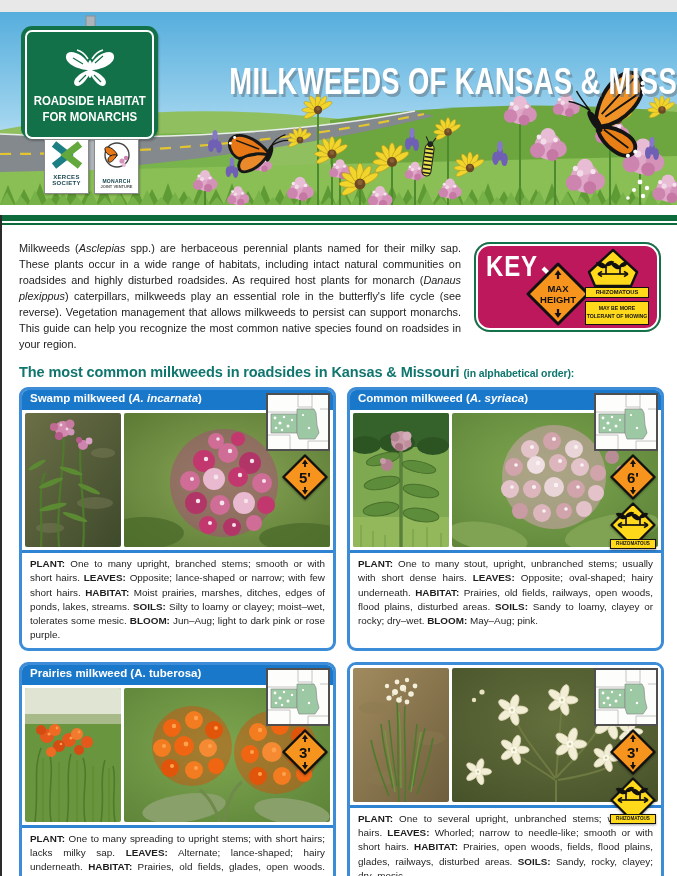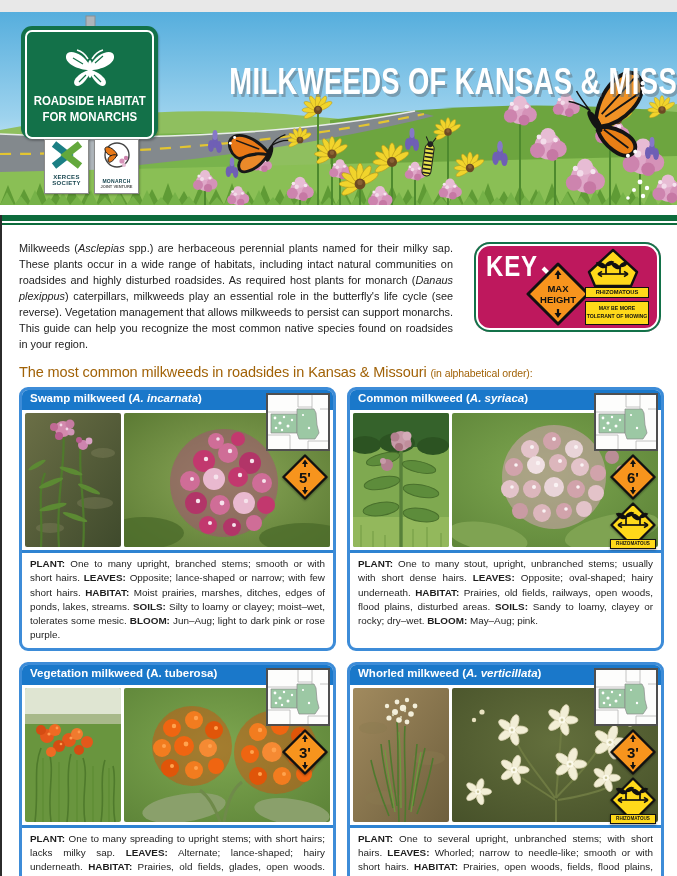--- a/index.html
+++ b/index.html
@@ -19,36 +19,36 @@
   .logo-box{position:absolute;width:45px;height:55px;background:#fff;border:1px solid #8a8a8a;
             box-sizing:border-box;text-align:center;overflow:hidden;box-shadow:1px 1px 2px rgba(0,0,0,.25);}
   .logo-xerces{left:44px;top:127px;}
   .logo-mjv{left:94px;top:127px;}
   .logo-t1{font-size:6px;font-weight:bold;color:#17454f;letter-spacing:.3px;line-height:6px;}
   .logo-t2{font-size:4px;font-weight:bold;color:#555;line-height:5px;}
   .banner-title{position:absolute;left:163px;right:4px;top:24px;text-align:center;color:#fff;font-weight:bold;
             font-size:37px;transform:scaleX(.74);transform-origin:50% 50%;white-space:nowrap;
             text-shadow:3px 3px 0 rgba(100,118,130,.55);letter-spacing:.5px;}
   
-  .intro-row{display:flex;margin:15px 16px 0 19px;gap:21px;}
+  .intro-row{display:flex;margin:15px 16px 0 19px;gap:13px;}
   .intro{width:452px;font-size:10.9px;line-height:1.47;text-align:justify;margin:0;color:#222;}
   .key-sign{width:187px;height:90px;background:#be185d;border-radius:16px;position:relative;flex-shrink:0;
             box-shadow:inset 0 0 0 2px #137149,inset 0 0 0 4px #fff;margin-top:2px;}
   .key-label{position:absolute;left:12px;top:7px;font-size:30px;font-weight:bold;color:#fff;
              transform:scaleX(.8);transform-origin:left;letter-spacing:1px;}
   .key-arrow{position:absolute;left:66px;top:23px;}
   .key-maxh{position:absolute;left:52px;top:20px;width:64px;height:64px;}
   .key-rhiz{position:absolute;left:113px;top:6px;width:52px;height:40px;}
   .key-chip{position:absolute;left:111px;top:45px;width:64px;height:11px;background:#ffd91a;border:1px solid #111;
             box-sizing:border-box;font-size:5.8px;font-weight:bold;text-align:center;line-height:9px;color:#111;}
   .key-mow{position:absolute;left:111px;top:59px;width:64px;height:24px;background:#ffd91a;border:1px solid #111;
            box-sizing:border-box;font-size:5.2px;font-weight:bold;text-align:center;line-height:1.55;
            color:#111;padding-top:2px;}
   
-  .section-heading{margin:12px 0 0 19px;font-size:14.5px;color:#a16207;font-weight:normal;letter-spacing:-.1px;}
+  .section-heading{margin:12px 0 0 19px;font-size:14.5px;color:#0f766e;font-weight:bold;letter-spacing:-.1px;}
   .section-note{font-size:10.5px;}
   
   .cards{display:flex;flex-wrap:wrap;gap:11px;padding:0 12px 0 19px;margin-top:7px;}
   .card{position:relative;width:317px;background:#fff;border:3px solid #3d8cd8;border-radius:9px;
         overflow:hidden;box-sizing:border-box;}
   .card-header{background:#1a78ca;color:#fff;font-weight:bold;font-size:11.5px;padding:2px 8px 3px;height:15px;}
   .card-photos{display:flex;gap:3px;padding:3px;height:140px;box-sizing:border-box;background:#fff;}
   .photo{overflow:hidden;border-radius:2px;}
   .photo-left{width:96px;}
   .photo-right{flex:1;}
@@ -532,21 +532,21 @@
       <div class="rhiz-sign">
         <svg viewBox="0 0 46 46" width="46" height="46">
             <use href="#rhizsign"></use>
           </svg>
         <div class="rhiz-chip">RHIZOMATOUS</div>
       </div>
       <p class="card-desc"><span style="font-weight: bold;">PLANT:</span><span> One to many stout, upright, unbranched stems; usually with short dense hairs. </span><span style="font-weight: bold;">LEAVES:</span><span> Opposite; oval-shaped; hairy underneath. </span><span style="font-weight: bold;">HABITAT:</span><span> Prairies, old fields, railways, open woods, flood plains, disturbed areas. </span><span style="font-weight: bold;">SOILS:</span><span> Sandy to loamy, clayey or rocky; dry–wet. </span><span style="font-weight: bold;">BLOOM:</span><span> May–Aug; pink.</span></p>
     </article>
 
     <article class="card">
-      <div class="card-header"><span>Vegetation milkweed (</span><span style="">A. tuberosa</span><span>)</span></div>
+      <div class="card-header"><span>Prairies milkweed (</span><span style="">A. tuberosa</span><span>)</span></div>
       <div class="card-photos">
         <div class="photo photo-left">
           <svg viewBox="0 0 96 134" preserveAspectRatio="none">
             <rect width="96" height="134" fill="#69953e"></rect>
             <rect width="96" height="30" fill="#dfe5d2"></rect>
             <rect y="26" width="96" height="10" fill="#a8b98a"></rect>
             <g stroke="#4f7a2c" stroke-width="1.6" fill="none">
               <path d="M10,134 C14,100 8,80 16,60 M26,134 C22,104 30,84 24,64 M42,134 C46,104 40,86 46,66 M60,134 C56,106 64,88 58,70 M76,134 C80,106 74,90 80,72 M90,134 C86,110 92,94 88,78"></path>
             </g>
             <g stroke="#5d8c33" stroke-width="1.2" fill="none">
@@ -635,21 +635,20 @@
       <div class="height-sign">
         <svg viewBox="0 0 46 46">
           <use href="#hsign"></use>
           <text x="23" y="28.5" text-anchor="middle" font-size="15" font-weight="bold" fill="#111">3'</text>
         </svg>
       </div>
       <p class="card-desc"><span style="font-weight: bold;">PLANT:</span><span> One to many spreading to upright stems; with short hairs; lacks milky sap. </span><span style="font-weight: bold;">LEAVES:</span><span> Alternate; lance-shaped; hairy underneath. </span><span style="font-weight: bold;">HABITAT:</span><span> Prairies, old fields, glades, open woods. </span><span style="font-weight: bold;">SOILS:</span><span> Sandy, loamy, rocky; dry–mesic. </span><span style="font-weight: bold;">BLOOM:</span><span> May–Sep; orange to red or yellow.</span></p>
     </article>
 
     <article class="card">
-      <div class="card-header"><span>Whorled milkweed (</span><span style="font-style: italic;">A. verticillata</span><span>)</span></div>
       <div class="card-photos">
         <div class="photo photo-left">
           <svg viewBox="0 0 96 134" preserveAspectRatio="none">
             <rect width="96" height="134" fill="url(#brownG)"></rect>
             <g opacity=".4" fill="#8a7a50">
                 <ellipse cx="20" cy="40" rx="14" ry="6"></ellipse>
                 <ellipse cx="76" cy="70" rx="16" ry="7"></ellipse>
                 <ellipse cx="30" cy="110" rx="18" ry="7"></ellipse>
               </g>
             <g stroke="#4f7a2e" stroke-width="1.6" fill="none">

